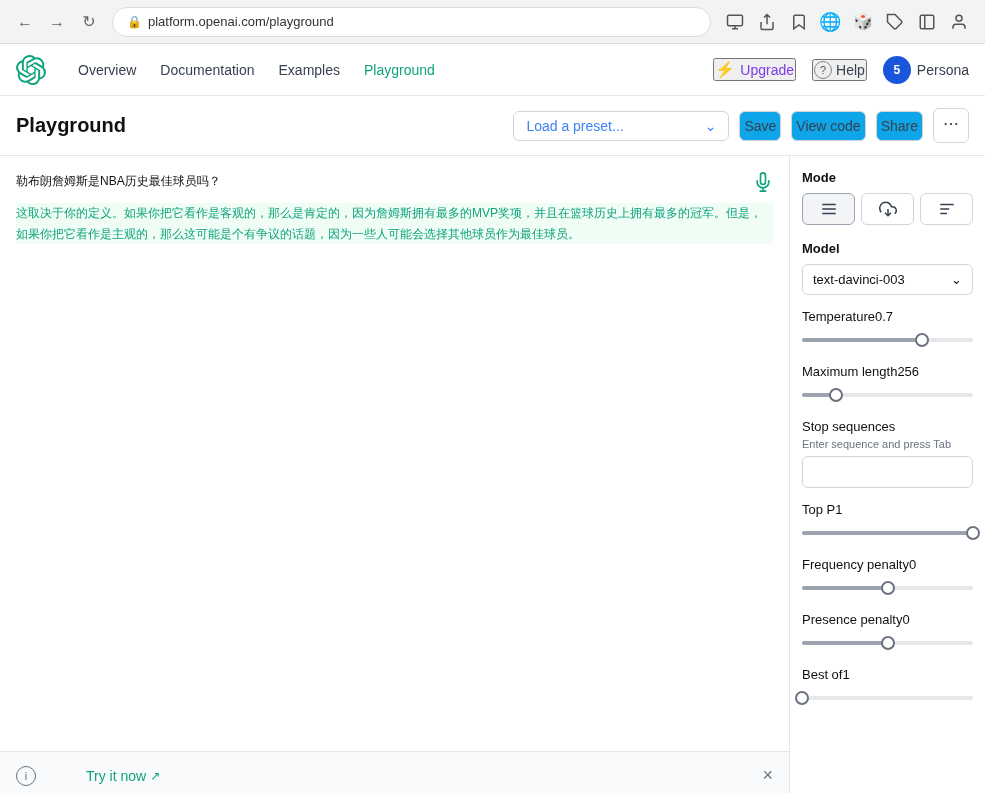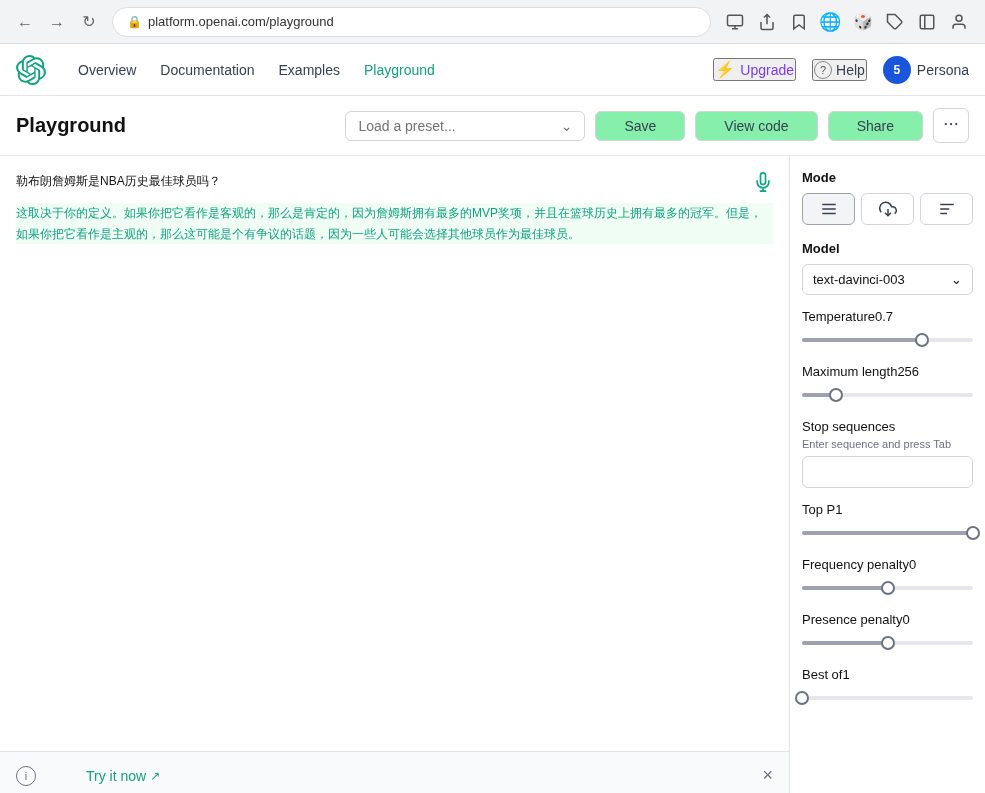--- a/index.html
+++ b/index.html
@@ -25,22 +25,22 @@
     .upgrade-btn { display: flex; align-items: center; gap: 5px; color: #7c3aed; font-weight: 500; font-size: 14px; cursor: pointer; }
     .help-btn { display: flex; align-items: center; gap: 4px; color: #374151; cursor: pointer; font-size: 14px; }
     .help-btn .circle-q { width: 18px; height: 18px; border: 1.5px solid #888; border-radius: 50%; display: flex; align-items: center; justify-content: center; font-size: 11px; color: #555; }
     .persona-btn { display: flex; align-items: center; gap: 6px; cursor: pointer; }
     .persona-badge { background: #1a56db; color: #fff; width: 28px; height: 28px; border-radius: 50%; font-size: 12px; font-weight: 600; display: flex; align-items: center; justify-content: center; }
     .persona-label { color: #374151; font-size: 14px; }
 
     
     .main-toolbar { display: flex; align-items: center; padding: 12px 16px; border-bottom: 1px solid #e5e5e5; gap: 10px; }
     .page-title { font-size: 20px; font-weight: 600; color: #111; flex: 1; }
-    .preset-select { border: 1px solid #d1d5db; border-radius: 6px; padding: 6px 12px; font-size: 14px; color: #737373; background: #fff; cursor: pointer; display: flex; align-items: center; gap: 8px; width: 240px; justify-content: space-between; }
-    .toolbar-btn { border: 1px solid #d1d5db; background: #86efac; border-radius: 6px; padding: 6px 28px; font-size: 14px; cursor: pointer; color: #374151; font-weight: 500; }
+    .preset-select { border: 1px solid #d1d5db; border-radius: 6px; padding: 6px 12px; font-size: 14px; color: #3b82f6; background: #fff; cursor: pointer; display: flex; align-items: center; gap: 8px; width: 216px; justify-content: space-between; }
+    .toolbar-btn { border: 1px solid #d1d5db; background: #0ea5e9; border-radius: 6px; padding: 6px 4px; font-size: 14px; cursor: pointer; color: #374151; font-weight: 500; }
     .toolbar-btn-icon { border: 1px solid #d1d5db; background: #fff; border-radius: 6px; padding: 6px 8px; font-size: 14px; cursor: pointer; color: #374151; }
 
     
     .content-area { display: flex; height: calc(793px - 44px - 52px - 54px); }
 
     
     .left-panel { flex: 1; padding: 16px; display: flex; flex-direction: column; border-right: 1px solid #e5e5e5; position: relative; overflow: hidden; }
     .prompt-box { flex: 1; overflow-y: auto; font-size: 12px; line-height: 1.6; }
     .prompt-question { color: #111; margin-bottom: 12px; }
     .mic-icon { position: absolute; top: 16px; right: 16px; color: #10a37f; font-size: 20px; cursor: pointer; }

